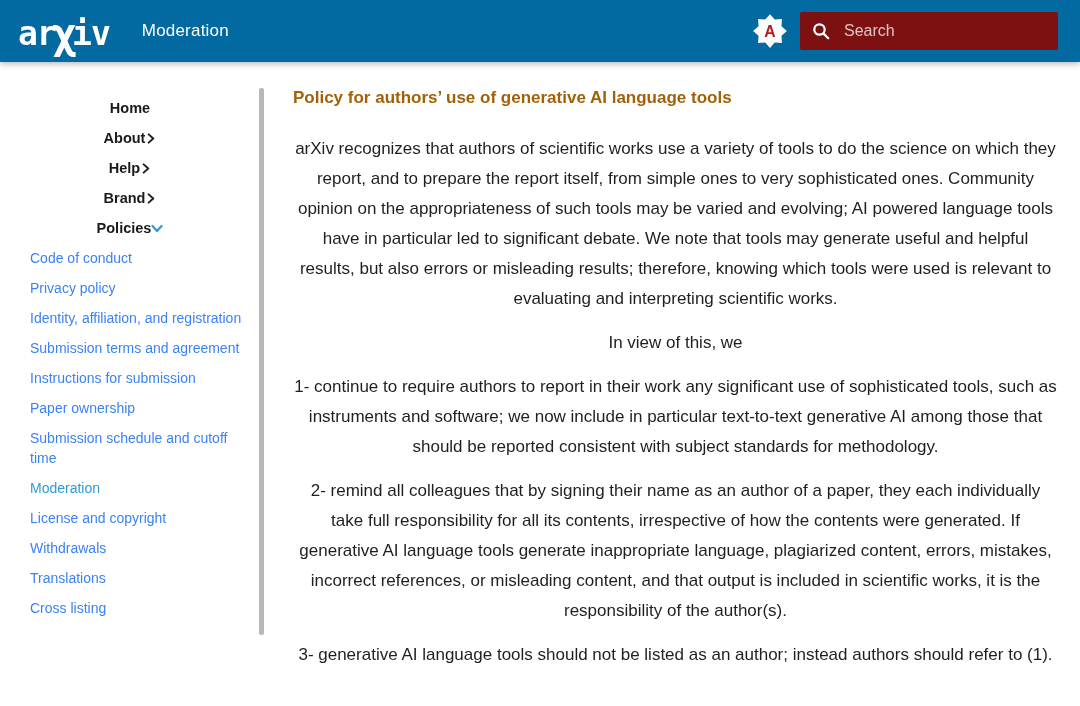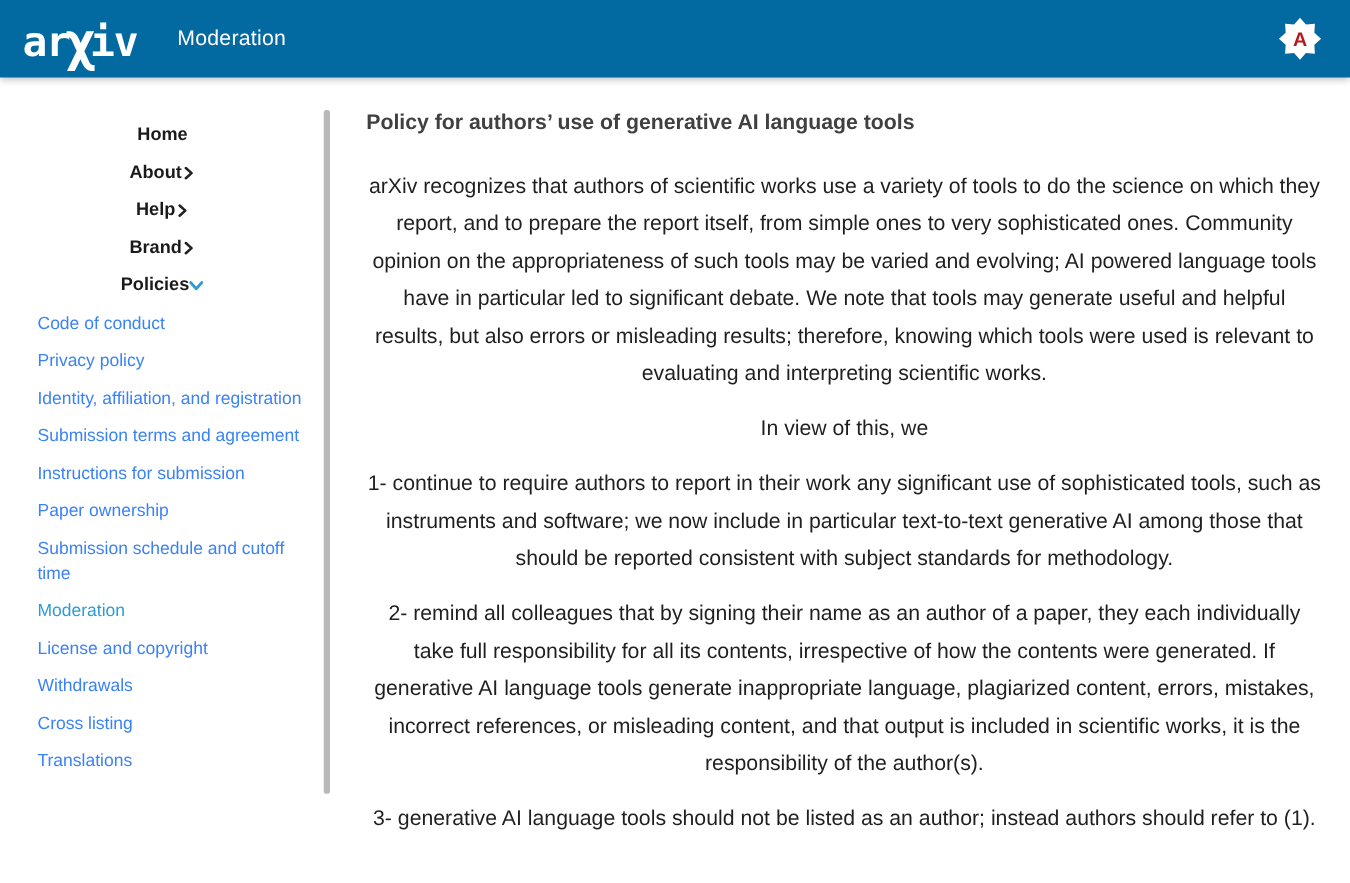--- a/index.html
+++ b/index.html
@@ -133,21 +133,21 @@
 
   
   .content {
     margin-left: 33px;
     padding-top: 26px;
     width: 765px;
   }
   .page-title {
     font-size: 17px;
     font-weight: bold;
-    color: #404040;
+    color: #a16207;
     margin: 0 0 26px 0;
   }
   .content p {
     font-size: 17px;
     line-height: 30px;
     color: #1f1f1f;
     margin: 0 0 14px 0;
     text-align: center;
   }
 </style>
@@ -161,20 +161,27 @@
       <span>iv</span>
   </div>
   <div class="app-title">Moderation</div>
 
   <div class="header-right">
     <div class="badge">
       <svg width="36" height="38" viewBox="0 0 32 32">
         <polygon fill="#ffffff" points="31,16 26.2,20.2 26.6,26.6 20.2,26.2 16,31 11.8,26.2 5.4,26.6 5.8,20.2 1,16 5.8,11.8 5.4,5.4 11.8,5.8 16,1 20.2,5.8 26.6,5.4 26.2,11.8"></polygon>
         <text x="16" y="21" text-anchor="middle" font-family="Liberation Sans, sans-serif" font-size="14" font-weight="bold" fill="#b31b1b">A</text>
       </svg>
+    </div>
+    <div class="search-box">
+      <svg width="18" height="18" viewBox="0 0 18 18">
+        <circle cx="7.5" cy="7.5" r="5.2" fill="none" stroke="#ffffff" stroke-width="2.2"></circle>
+        <line x1="11.6" y1="11.6" x2="16.2" y2="16.2" stroke="#ffffff" stroke-width="2.2" stroke-linecap="round"></line>
+      </svg>
+      <input type="text" placeholder="Search" style="">
     </div>
   </div>
 </div>
 
 <div class="main">
 
   <div class="sidebar">
 
     <div class="nav-top">
       <span>Home</span>
@@ -220,22 +227,22 @@
     <div class="nav-sub">Code of conduct</div>
     <div class="nav-sub">Privacy policy</div>
     <div class="nav-sub">Identity, affiliation, and registration</div>
     <div class="nav-sub">Submission terms and agreement</div>
     <div class="nav-sub">Instructions for submission</div>
     <div class="nav-sub">Paper ownership</div>
     <div class="nav-sub">Submission schedule and cutoff time</div>
     <div class="nav-sub active">Moderation</div>
     <div class="nav-sub">License and copyright</div>
     <div class="nav-sub">Withdrawals</div>
+    <div class="nav-sub">Translations</div>
     <div class="nav-sub">Cross listing</div>
-    <div class="nav-sub">Translations</div>
   </div>
 
   <div class="nav-scrollbar"></div>
 
   <div class="content">
     <h1 class="page-title">Policy for authors’ use of generative AI language tools</h1>
     <p>arXiv recognizes that authors of scientific works use a variety of tools to do the science on which they report, and to prepare the report itself, from simple ones to very sophisticated ones. Community opinion on the appropriateness of such tools may be varied and evolving; AI powered language tools have in particular led to significant debate. We note that tools may generate useful and helpful results, but also errors or misleading results; therefore, knowing which tools were used is relevant to evaluating and interpreting scientific works.</p>
     <p>In view of this, we</p>
     <p>1- continue to require authors to report in their work any significant use of sophisticated tools, such as instruments and software; we now include in particular text-to-text generative AI among those that should be reported consistent with subject standards for methodology.</p>
     <p>2- remind all colleagues that by signing their name as an author of a paper, they each individually take full responsibility for all its contents, irrespective of how the contents were generated. If generative AI language tools generate inappropriate language, plagiarized content, errors, mistakes, incorrect references, or misleading content, and that output is included in scientific works, it is the responsibility of the author(s).</p>

